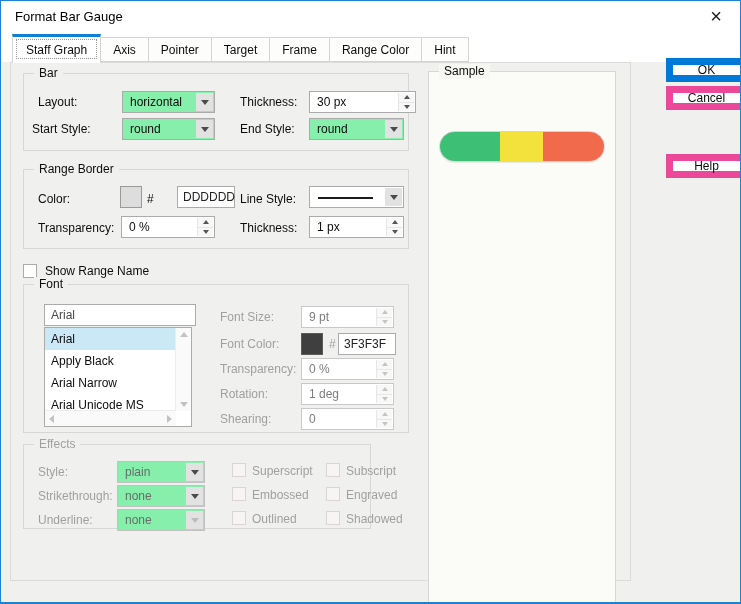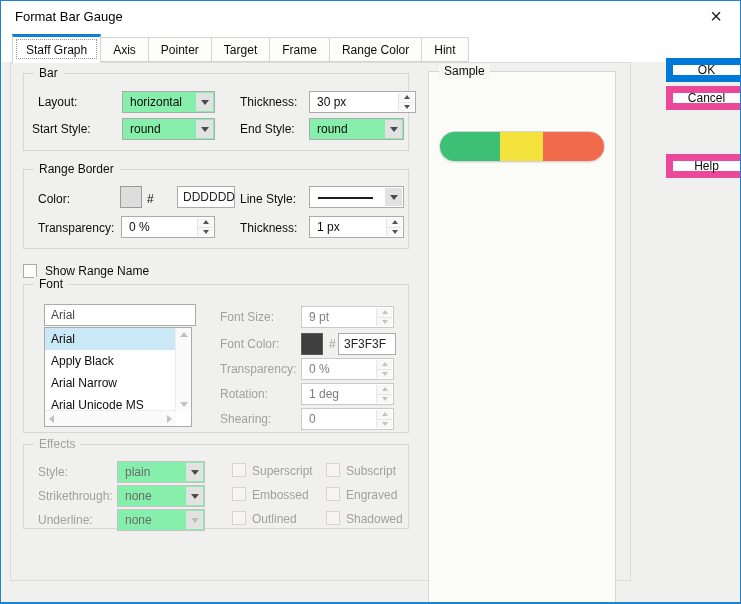--- a/index.html
+++ b/index.html
@@ -274,21 +274,21 @@
           <span class="sb">
             <i class="tri-up-s"></i>
           </span>
           <span class="sb">
             <i class="tri-down-s"></i>
           </span>
         </span>
     </div>
   </div>
 
-  <div class="group" style="left:22px;top:443px;width:386px;height:85px;">
+  <div class="group" style="left:22px;top:443px;width:348px;height:85px;">
     <span class="legend dis">Effects</span>
     <span class="lbl dis" style="left:14px;top:20px;">Style:</span>
     <div class="combo dim" style="left:93px;top:16px;width:88px;">
       <span class="val">plain</span>
       <span class="btn-dd">
           <i class="tri-down"></i>
         </span>
     </div>
     <span class="lbl dis" style="left:14px;top:44px;">Strikethrough:</span>
     <div class="combo dim" style="left:93px;top:40px;width:88px;">

